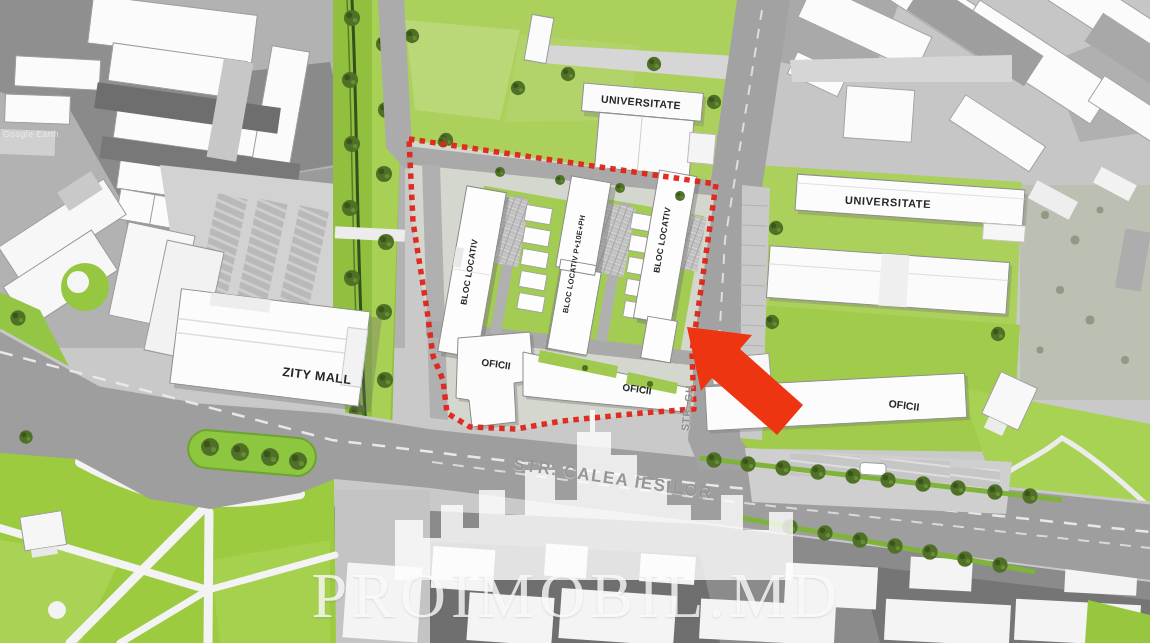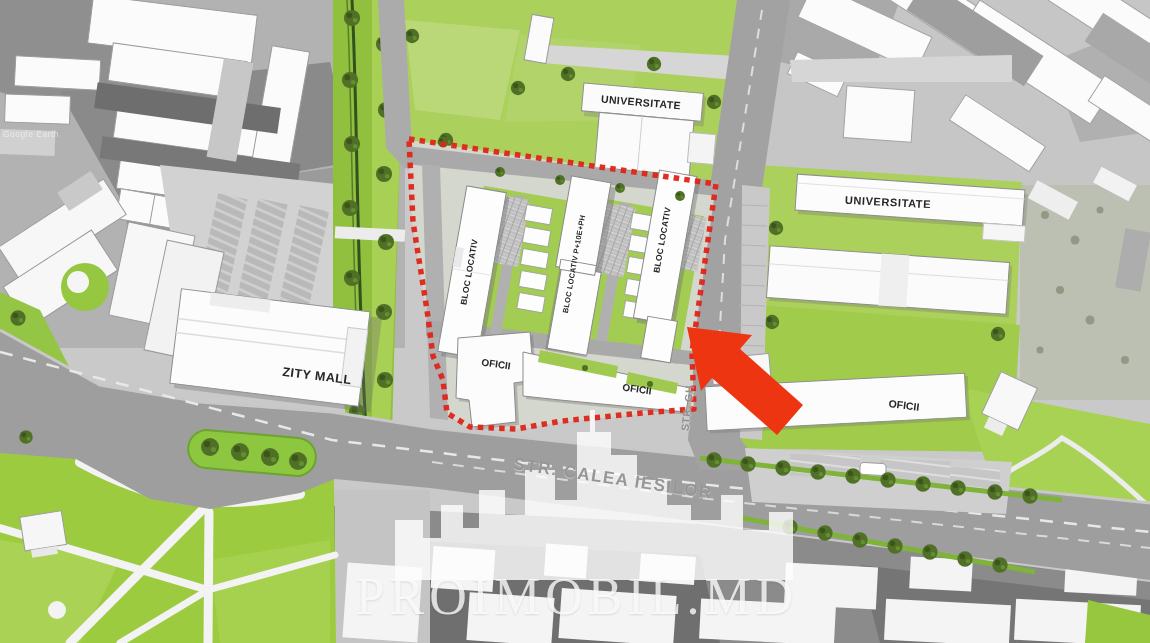--- a/index.html
+++ b/index.html
@@ -12,21 +12,21 @@
     position:absolute;z-index:5;white-space:nowrap;
     font-weight:bold;color:#262626;
     transform:translate(-50%,-50%) rotate(var(--r,0deg));
     transform-origin:center;
   }
   .lbl.street{color:#969696;font-weight:bold;text-shadow:0 1px 1px rgba(255,255,255,.45);}
   .brand{
     position:absolute;z-index:10;white-space:nowrap;
     font-family:"Liberation Serif",serif;font-weight:normal;
     color:rgba(255,255,255,.78);text-shadow:0 1px 2px rgba(60,60,60,.15);
-    transform:translate(-50%,-50%);letter-spacing:5px;font-size:52px;
+    transform:translate(-50%,-50%);letter-spacing:5px;font-size:64px;
   }
   .attrib{
     position:absolute;z-index:6;font-size:8.5px;color:rgba(255,255,255,.55);
     letter-spacing:.5px;
   }
   .arrow-layer{position:absolute;z-index:8;}
 </style>
 </head>
 <body>
 

